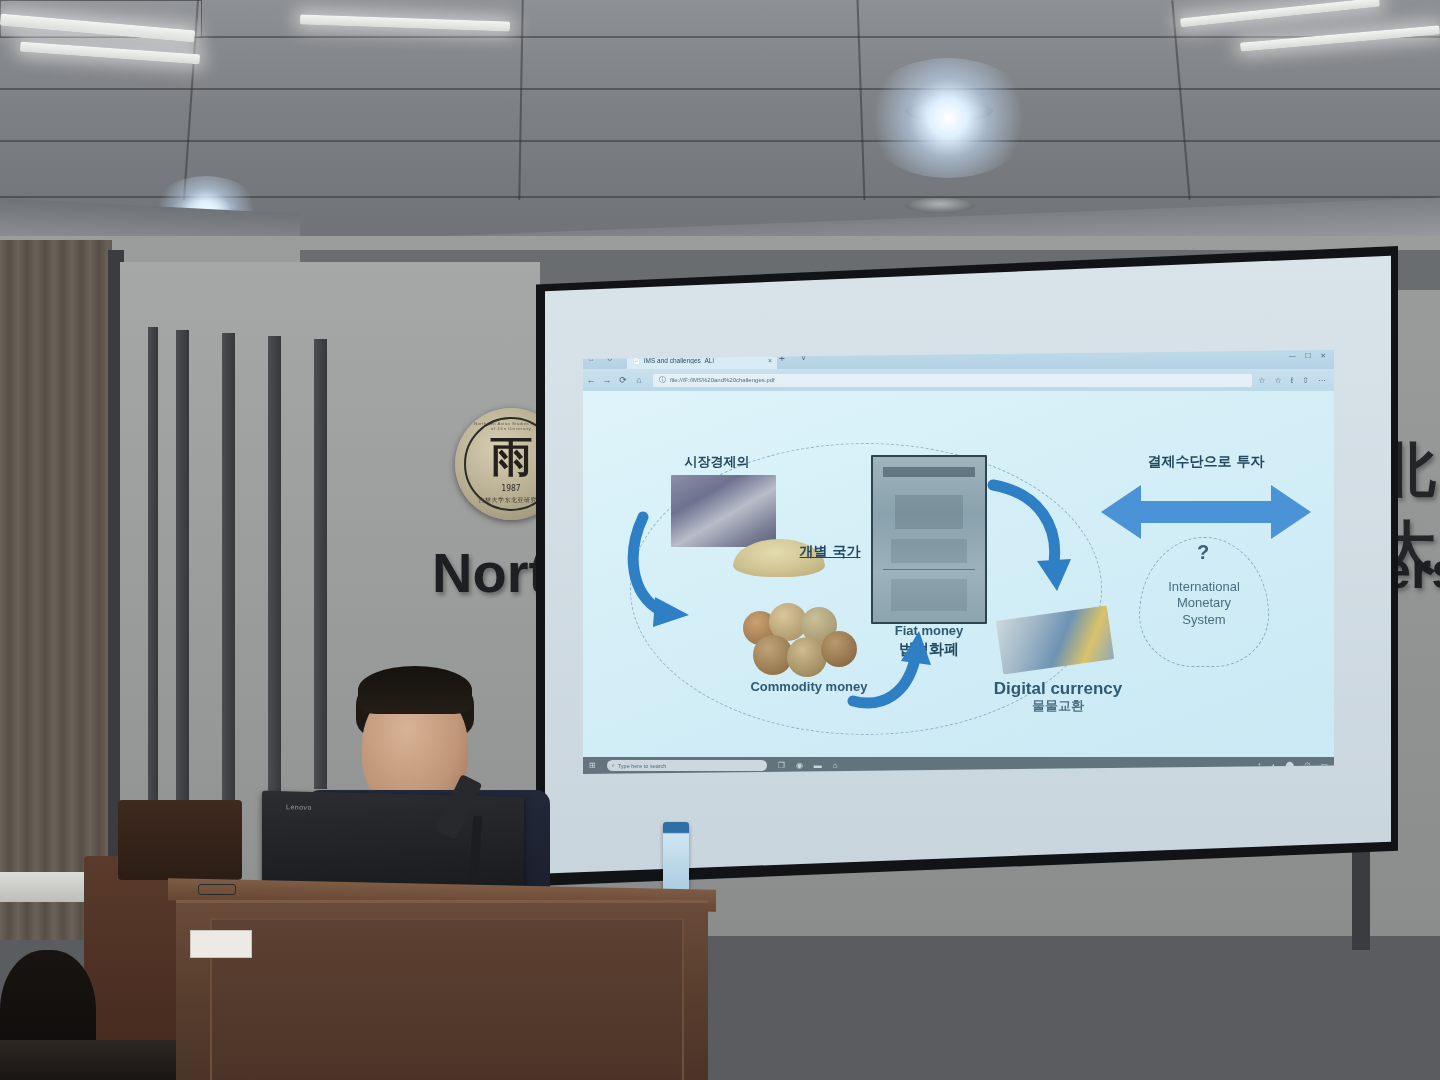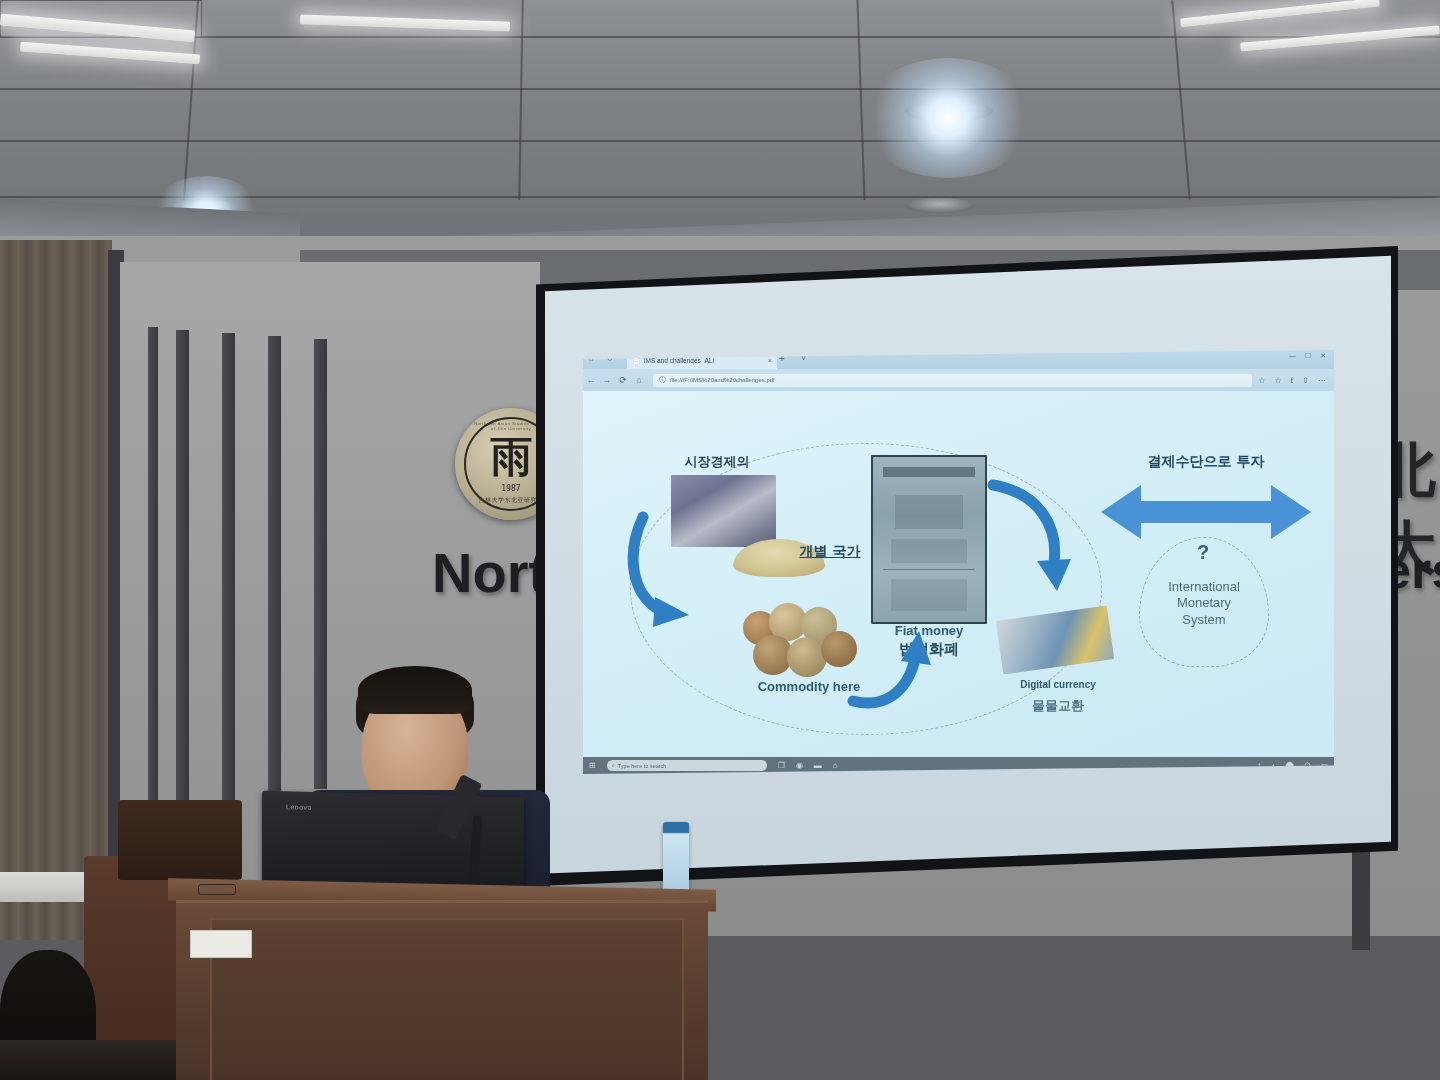--- a/index.html
+++ b/index.html
@@ -242,36 +242,36 @@
       <div class="lbl-kr" style="left:74px;top:62px;width:120px;font-size:13px;">시장경제의</div>
       <div class="photo photo-fish" style="left:88px;top:84px;width:105px;height:72px;"></div>
       <div class="photo photo-grain" style="left:150px;top:148px;width:92px;height:38px;"></div>
 
       <div class="coin" style="left:160px;top:220px;width:34px;height:34px;background:radial-gradient(circle at 38% 32%,#c9a172,#8f6a41);"></div>
       <div class="coin" style="left:186px;top:212px;width:38px;height:38px;background:radial-gradient(circle at 38% 32%,#d9c79a,#a08b5f);"></div>
       <div class="coin" style="left:218px;top:216px;width:36px;height:36px;background:radial-gradient(circle at 38% 32%,#cbbf9a,#9a8e64);"></div>
       <div class="coin" style="left:170px;top:244px;width:40px;height:40px;background:radial-gradient(circle at 38% 32%,#bfa478,#86653c);"></div>
       <div class="coin" style="left:204px;top:246px;width:40px;height:40px;background:radial-gradient(circle at 38% 32%,#cdbb8e,#8d7c50);"></div>
       <div class="coin" style="left:238px;top:240px;width:36px;height:36px;background:radial-gradient(circle at 38% 32%,#b99a6e,#7e5f3a);"></div>
-      <div class="lbl" style="left:136px;top:288px;width:180px;font-size:13px;">Commodity here</div>
+      <div class="lbl" style="left:136px;top:288px;width:180px;font-size:13px;">Commodity money</div>
 
       <div class="lbl-kr" style="left:182px;top:152px;width:130px;font-size:14px;text-decoration:underline;">개별 국가</div>
 
       <div class="photo photo-note" style="left:288px;top:64px;width:112px;height:165px;">
         <div class="note-line" style="left:10px;top:10px;width:92px;height:10px;"></div>
         <div class="note-line" style="left:22px;top:38px;width:68px;height:34px;opacity:.35;"></div>
         <div class="note-line" style="left:18px;top:82px;width:76px;height:24px;opacity:.3;"></div>
         <div class="note-line" style="left:10px;top:112px;width:92px;height:1px;"></div>
         <div class="note-line" style="left:18px;top:122px;width:76px;height:32px;opacity:.28;"></div>
       </div>
       <div class="lbl" style="left:276px;top:232px;width:140px;font-size:13px;">Fiat money</div>
       <div class="lbl-kr" style="left:276px;top:249px;width:140px;font-size:15px;">법정화폐</div>
 
       <div class="photo photo-cards" style="left:416px;top:222px;width:112px;height:54px;"></div>
-      <div class="lbl" style="left:400px;top:288px;width:150px;font-size:10px;">Digital currency</div>
+      <div class="lbl" style="left:400px;top:288px;width:150px;font-size:17px;">Digital currency</div>
       <div class="lbl-kr" style="left:400px;top:306px;width:150px;font-size:13px;opacity:.75;">물물교환</div>
 
       <svg class="arrow" style="left:42px;top:118px;width:130px;height:130px;" viewBox="0 0 130 130">
         <path d="M18,8 C2,42 4,84 36,102" stroke="#2e7fc4" stroke-width="11" fill="none" stroke-linecap="round"></path>
         <polygon points="30,88 64,106 28,118" fill="#2e7fc4"></polygon>
       </svg>
       <svg class="arrow" style="left:262px;top:240px;width:130px;height:80px;" viewBox="0 0 130 80">
         <path d="M8,70 C38,78 62,62 70,28" stroke="#2e7fc4" stroke-width="11" fill="none" stroke-linecap="round"></path>
         <polygon points="56,30 74,0 86,34" fill="#2e7fc4"></polygon>
       </svg>

